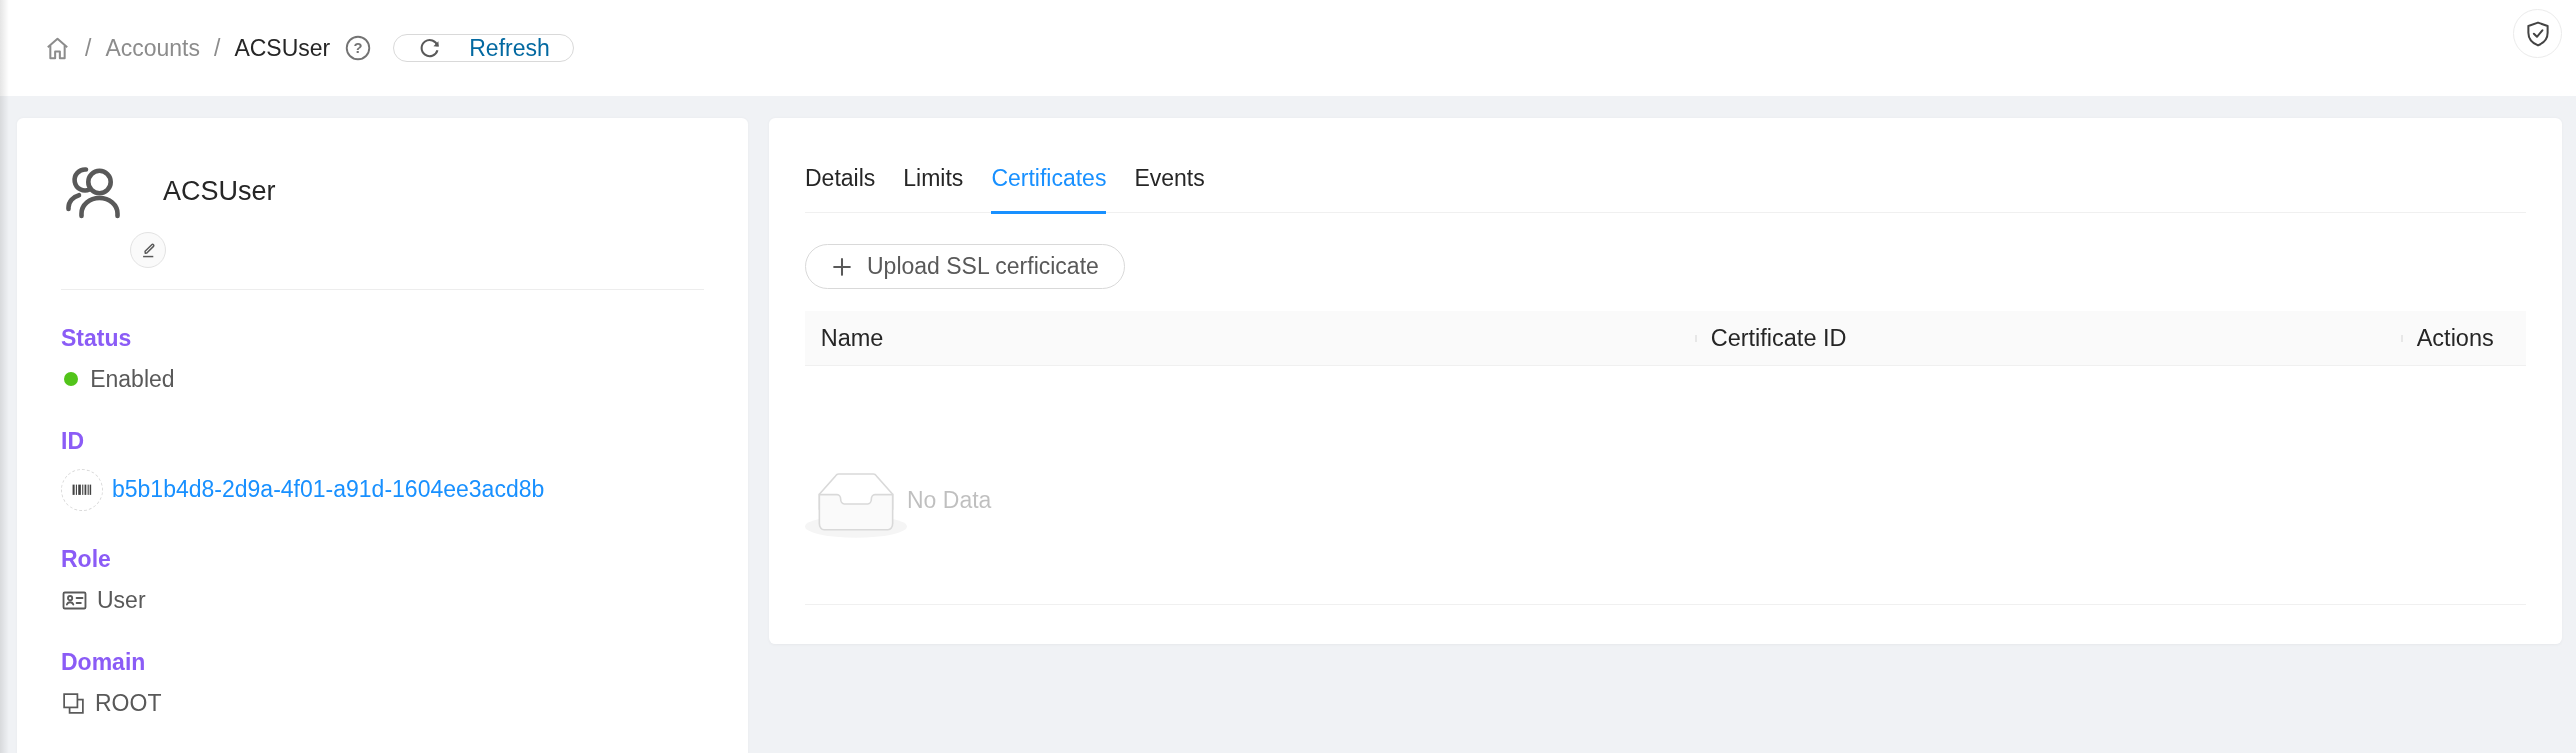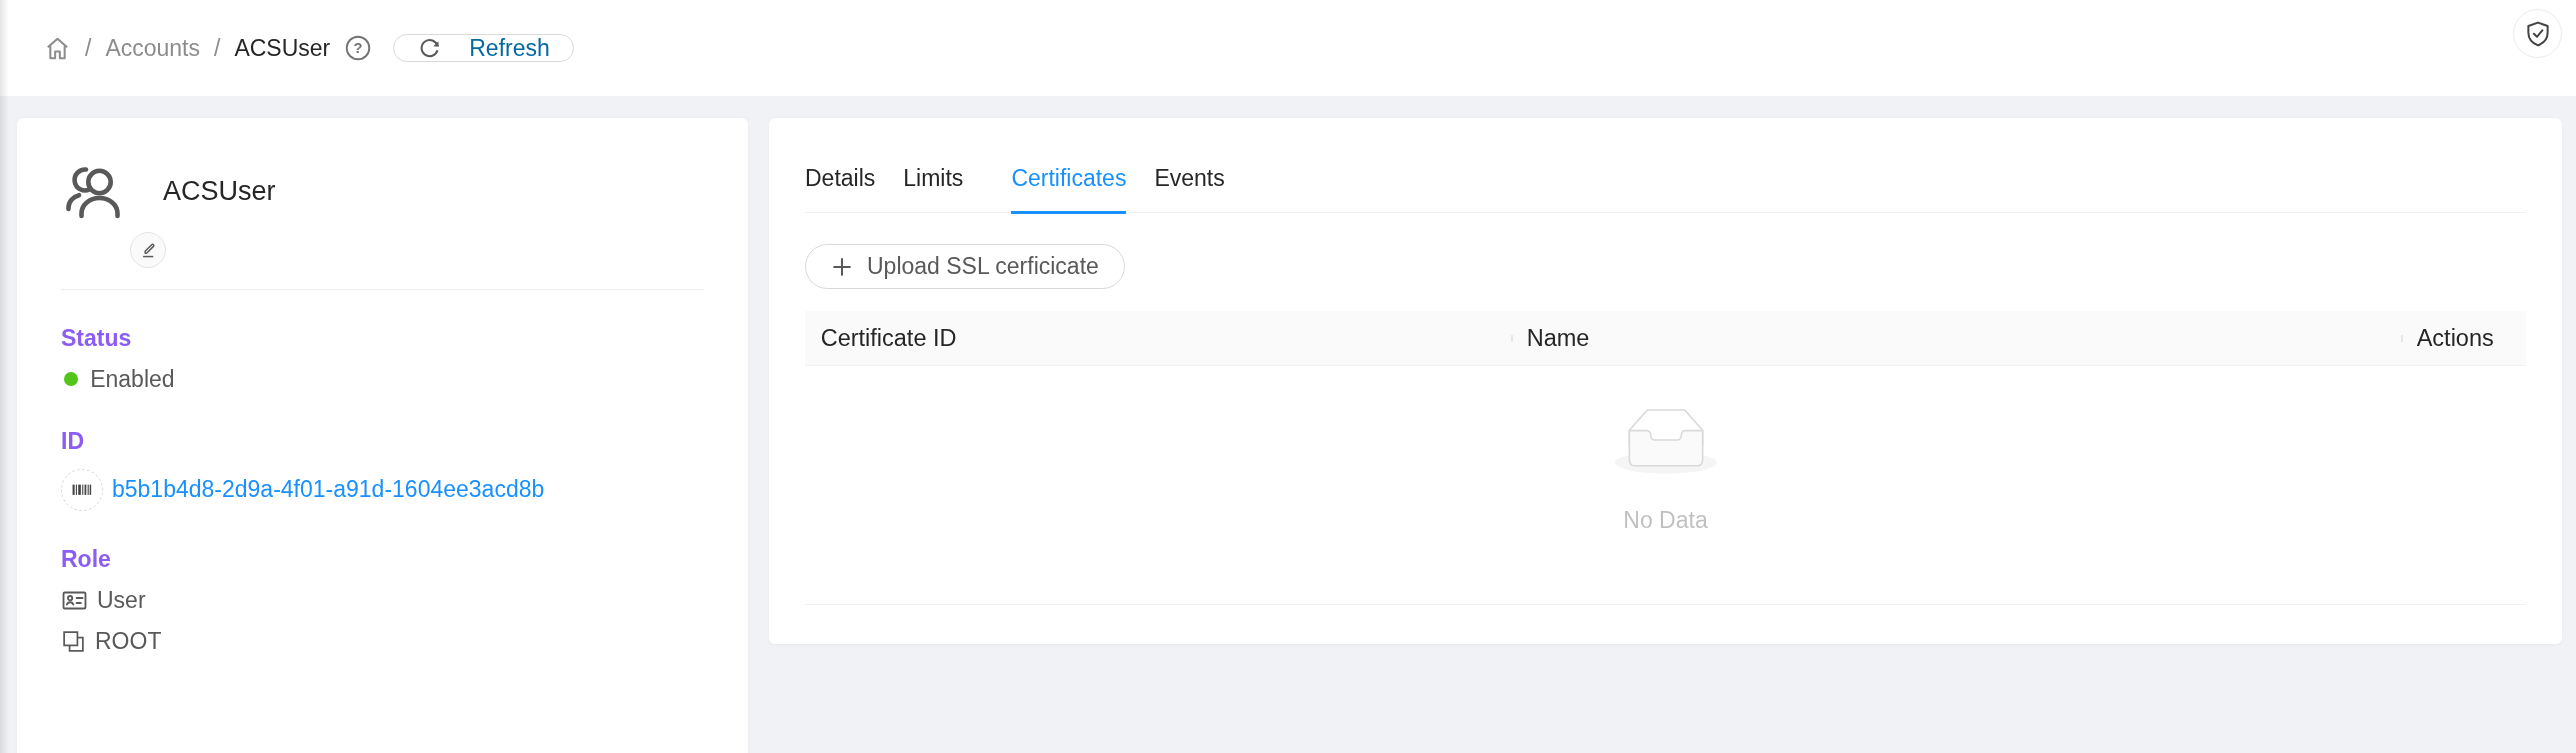--- a/index.html
+++ b/index.html
@@ -64,21 +64,21 @@
     display:flex; align-items:center; justify-content:center; flex:0 0 auto;
   }
   .id-link { color:#1890ff; cursor:pointer; }
 
   
   .tabs { display:flex; gap:28px; margin-top:36px; border-bottom:1.6px solid #f0f0f0; }
   .tab {
     position:relative; font-size:23px; color:#262626; padding:11px 0 20.4px 0;
     line-height:27px; cursor:pointer;
   }
-  .tab.active { color:#1890ff;margin-left:20px; }
+  .tab.active { color:#1890ff; }
   .tab.active::after {
     content:""; position:absolute; left:0; right:0; bottom:-1.6px; height:3.1px; background:#1890ff;
   }
   
   .upload-btn {
     margin-top:31px; height:45px; border:1.6px solid #d9d9d9; border-radius:23px; background:#fff;
     display:inline-flex; align-items:center; gap:14px; padding:0 25px;
     font-size:23px; color:#595959; cursor:pointer;
   }
   
@@ -86,21 +86,21 @@
   .thead { display:flex; height:55px; background:#fafafa; border-bottom:1.6px solid #f0f0f0; align-items:center; }
   .th { position:relative; padding:0 15.7px; font-size:23.5px; font-weight:500; color:#262626; }
   .th + .th::before {
     content:""; position:absolute; left:0; top:10.2px; bottom:10.2px; width:1.6px; background:#e7e7e7;
   }
   .th-name { width:890px; }
   .th-cert { width:706px; }
   .th-actions { width:124px; }
   .empty-zone {
     height:239px; border-bottom:1.6px solid #f0f0f0;
-    display:flex; flex-direction:column; align-items:center;
+    display:flex; flex-direction:row; align-items:center;
   }
   .empty-img { margin-top:42px; }
   .empty-text { margin-top:30px; font-size:23px; color:rgba(0,0,0,0.25); }
 </style>
 </head>
 <body>
 
 <div class="left-shade"></div>
 
 <div class="topbar">
@@ -193,20 +193,21 @@
       <svg width="27" height="27" viewBox="0 0 32 32" fill="none" stroke="#595959" stroke-width="2.2">
         <rect x="3" y="6.5" width="26" height="19" rx="1.5"></rect>
         <circle cx="10.8" cy="13.2" r="2.5"></circle>
         <path d="M7 20.8 A4 4 0 0 1 14.6 20.8" stroke-linecap="round"></path>
         <path d="M18.5 13 H25.5 M18.5 19 H23.5" stroke-linecap="round"></path>
       </svg>
     </span>
     <span>User</span>
   </div>
 
+  <div class="section-label">Domain</div>
   <div class="section-value">
     <span style="display:flex;">
       <svg width="25" height="25" viewBox="0 0 32 32">
         <rect x="11" y="11" width="17" height="17" fill="none" stroke="#595959" stroke-width="2.2"></rect>
         <rect x="4" y="4" width="17" height="17" fill="#ffffff" stroke="#595959" stroke-width="2.2"></rect>
       </svg>
     </span>
     <span>ROOT</span>
   </div>
 </div>
@@ -223,22 +224,22 @@
     <span style="display:flex;">
       <svg width="22" height="22" viewBox="0 0 28 28" stroke="#595959" stroke-width="2.6" stroke-linecap="round">
         <path d="M14 4 V24 M4 14 H24"></path>
       </svg>
     </span>
     <span>Upload SSL cerficicate</span>
   </button>
 
   <div class="table">
     <div class="thead">
+      <div class="th th-name">Name</div>
       <div class="th th-cert">Certificate ID</div>
-      <div class="th th-name">Name</div>
       <div class="th th-actions">Actions</div>
     </div>
     <div class="empty-zone">
       <span class="empty-img">
         <svg width="102" height="66" viewBox="0 0 64 41">
           <g transform="translate(0 1)" fill="none" fill-rule="evenodd">
             <ellipse fill="#f5f5f5" cx="32" cy="33" rx="32" ry="7"></ellipse>
             <g fill-rule="nonzero" stroke="#d9d9d9">
               <path d="M55 12.76L44.854 1.258C44.367.474 43.656 0 42.907 0H21.093c-.749 0-1.46.474-1.947 1.257L9 12.761V22h46v-9.24z"></path>
               <path d="M41.613 15.931c0-1.605.994-2.93 2.227-2.931H55v18.137C55 33.26 53.68 35 52.05 35h-40.1C10.32 35 9 33.259 9 31.137V13h11.16c1.233 0 2.227 1.323 2.227 2.928v.022c0 1.605 1.005 2.901 2.237 2.901h14.752c1.232 0 2.237-1.308 2.237-2.913v-.007z" fill="#fafafa"></path>

